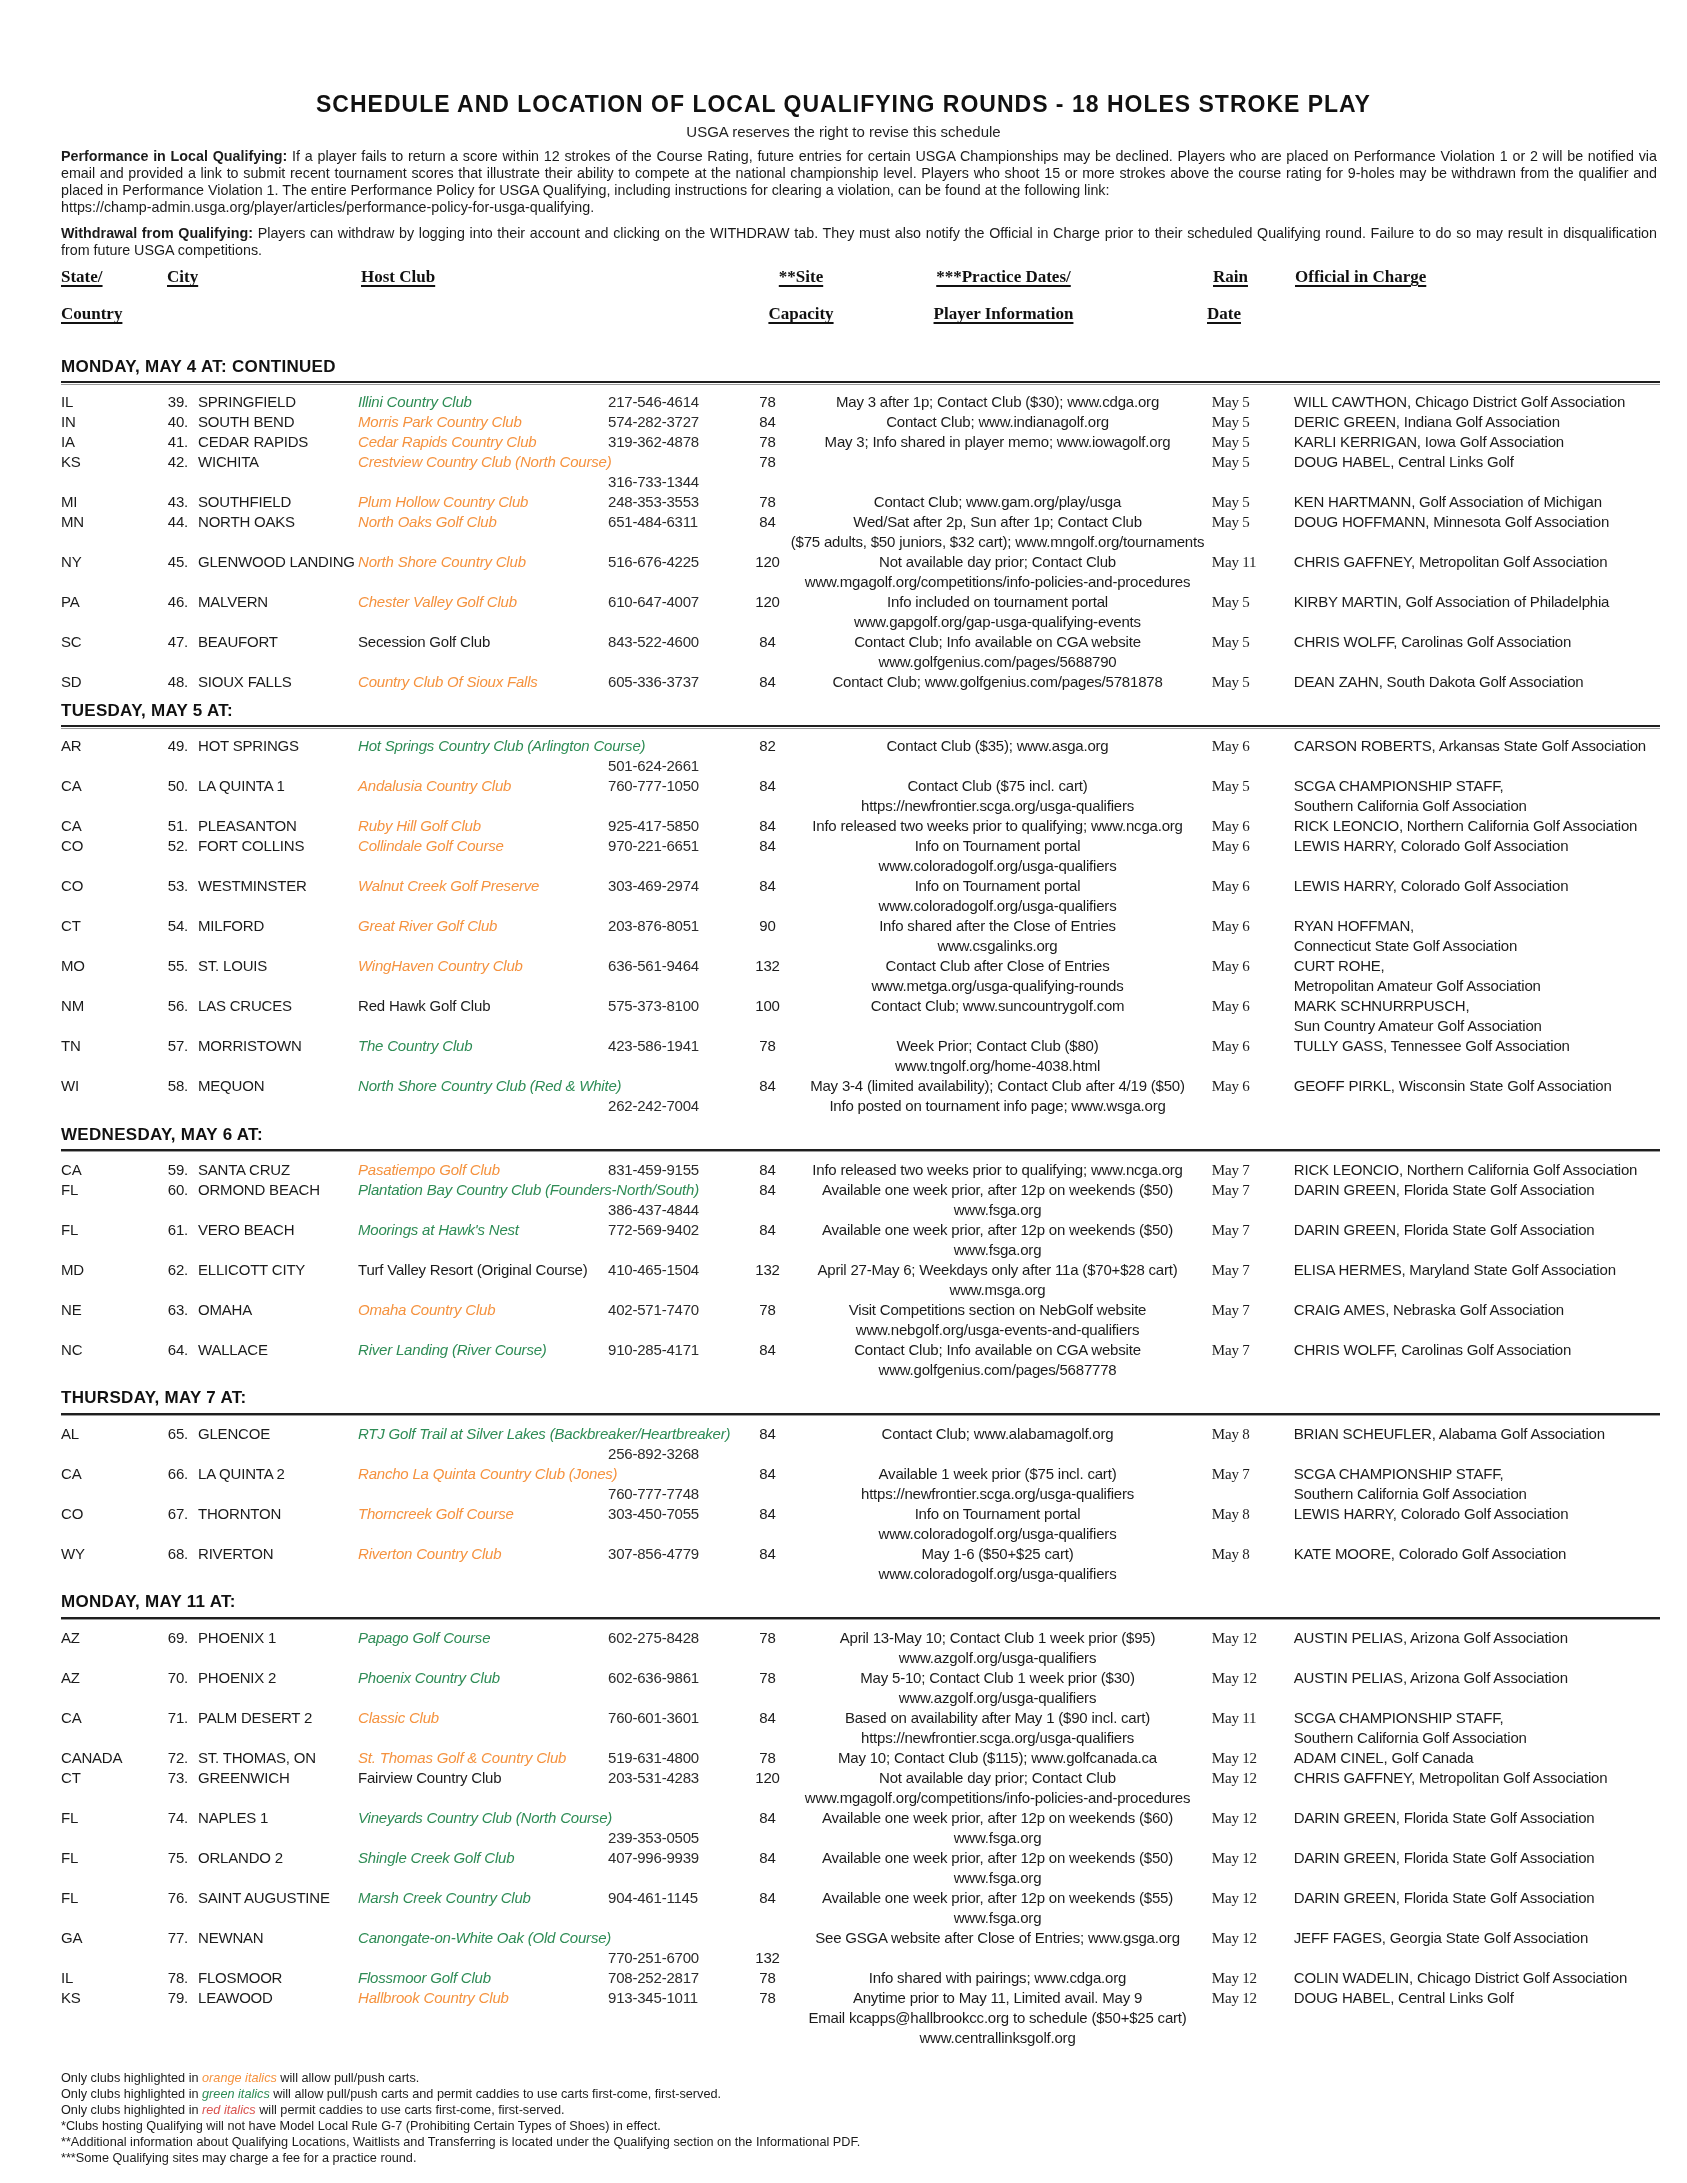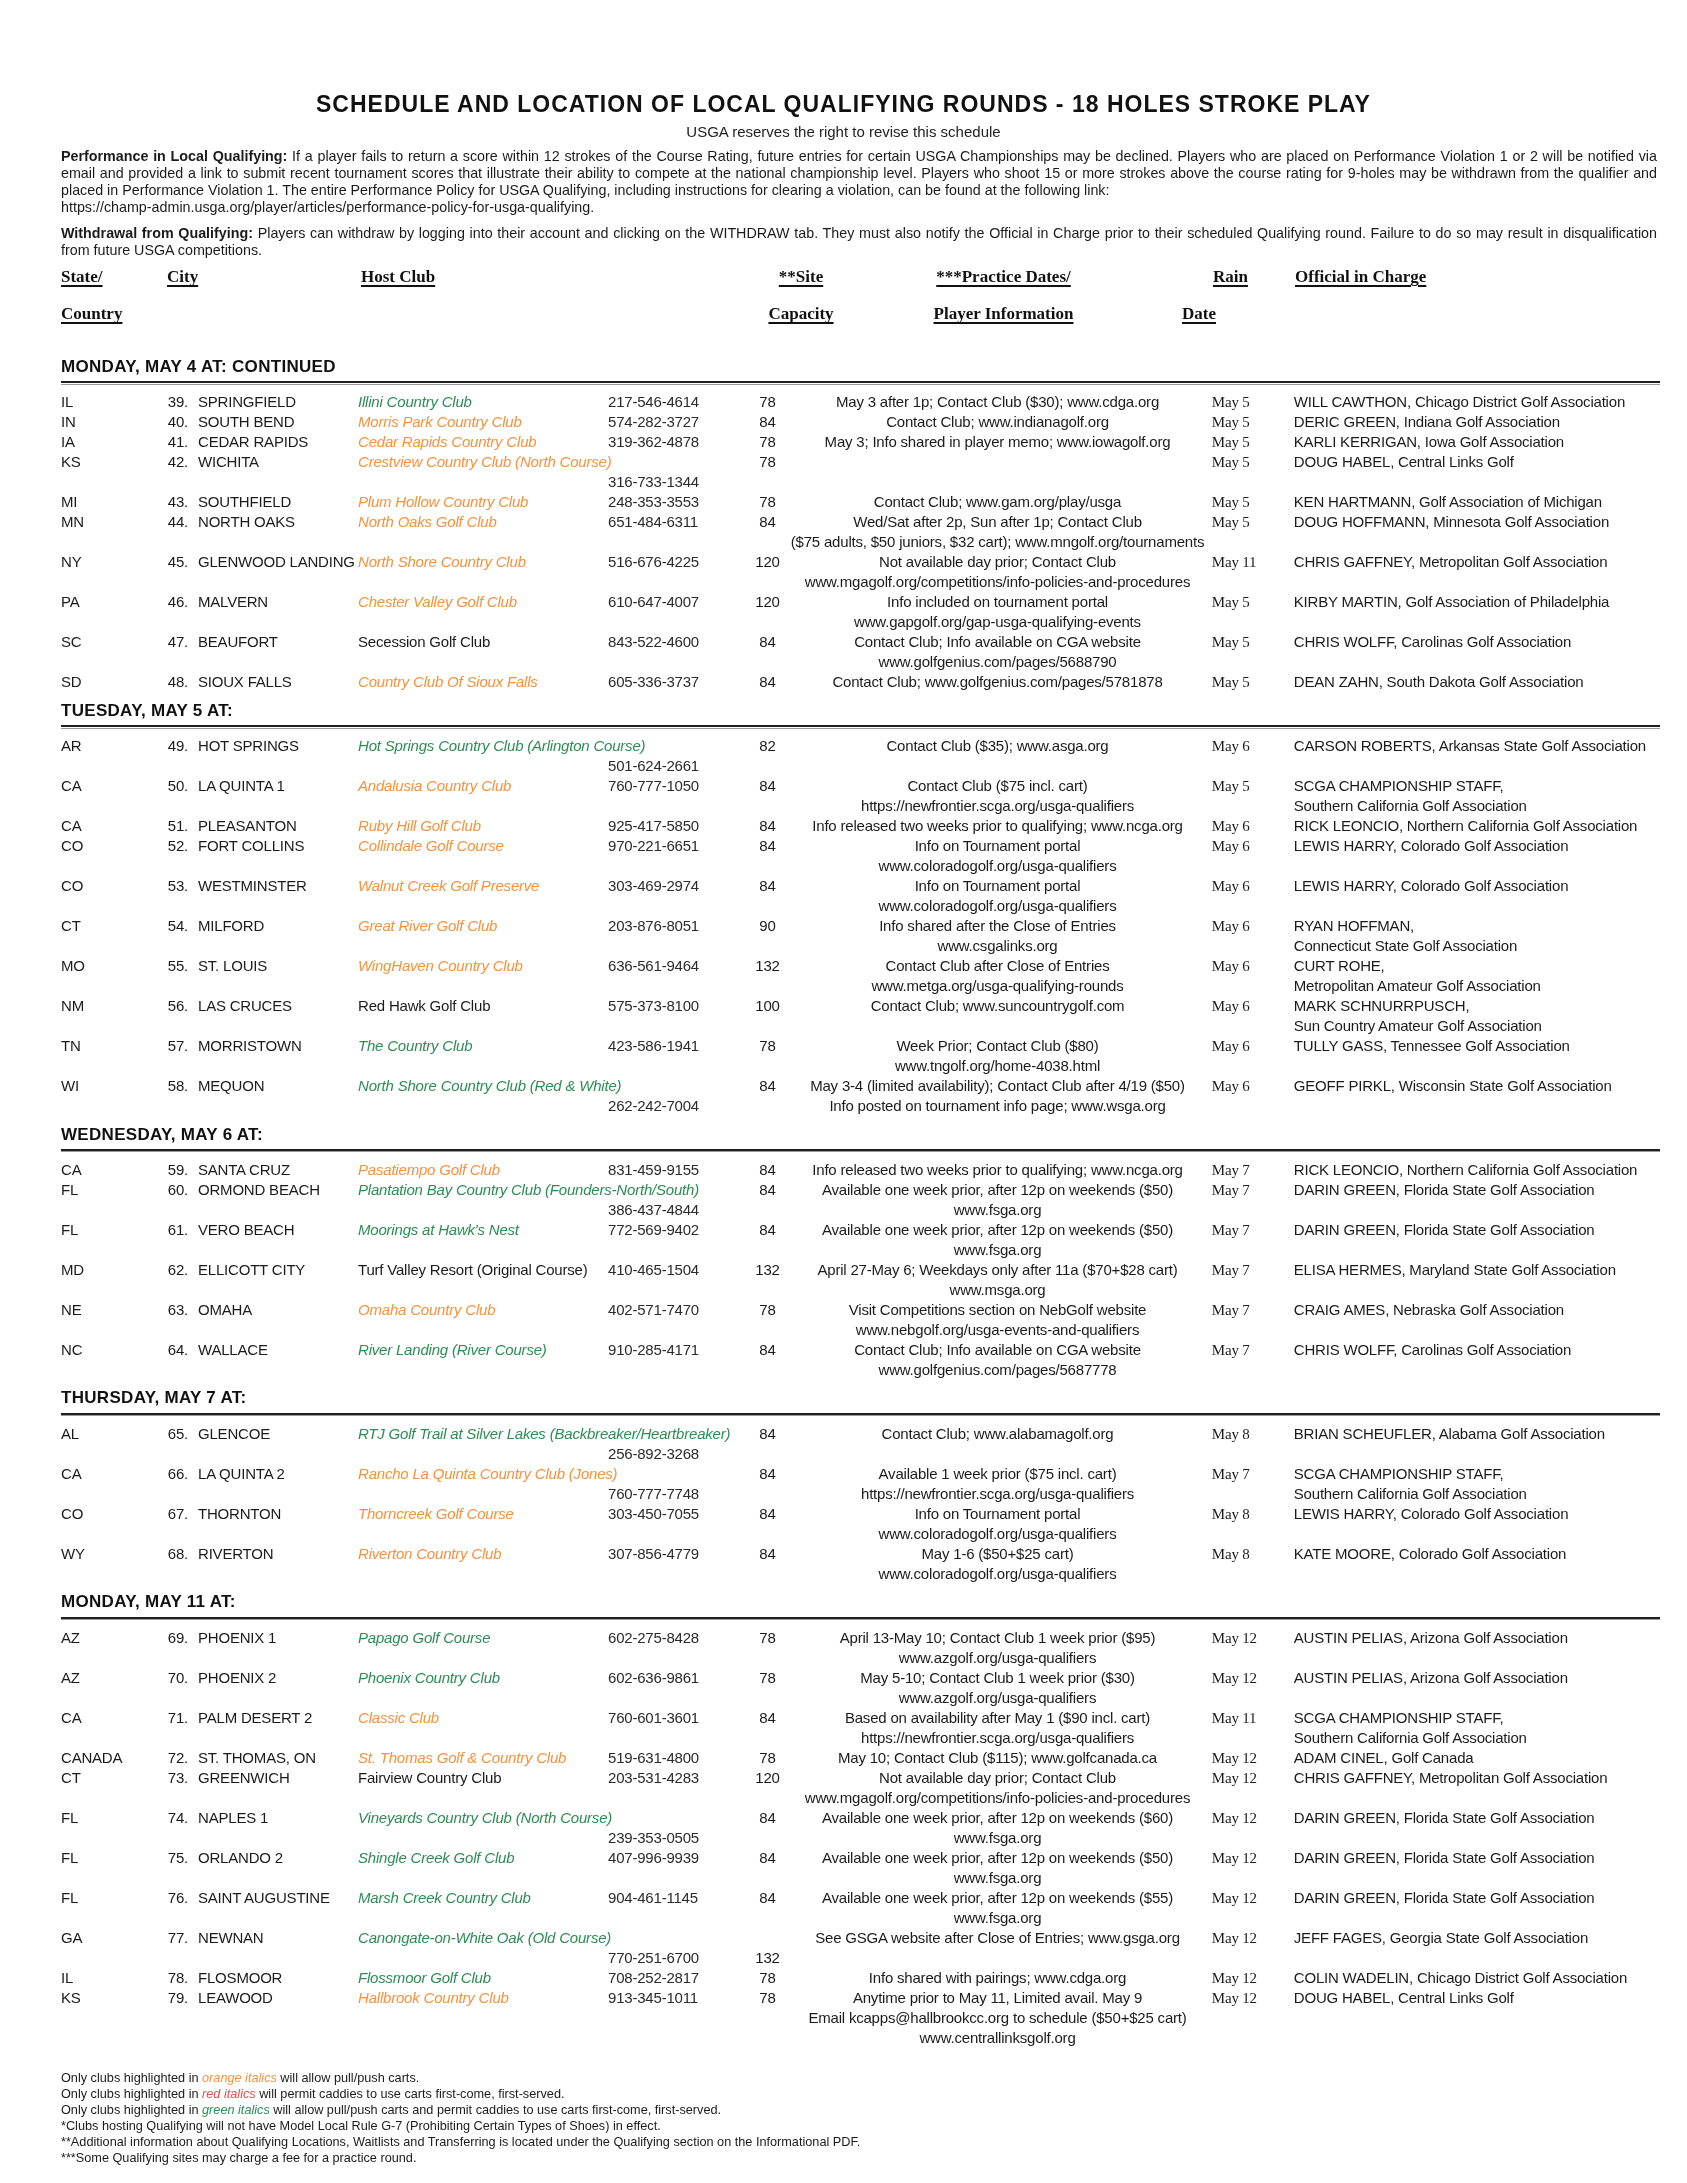--- a/index.html
+++ b/index.html
@@ -88,21 +88,21 @@
   <div class="colhead">
     <div class="chl" style="left:61px;top:0">State/</div>
     <div class="chl" style="left:61px;top:37px">Country</div>
     <div class="chl" style="left:167px;top:0">City</div>
     <div class="chl" style="left:361px;top:0">Host Club</div>
     <div class="chl" style="left:742px;top:0;width:118px;text-align:center">**Site</div>
     <div class="chl" style="left:742px;top:37px;width:118px;text-align:center">Capacity</div>
     <div class="chl" style="left:894px;top:0;width:219px;text-align:center">***Practice Dates/</div>
     <div class="chl" style="left:894px;top:37px;width:219px;text-align:center">Player Information</div>
     <div class="chl" style="left:1213px;top:0">Rain</div>
-    <div class="chl" style="left:1182px;top:37px">Date</div>
+    <div class="chl" style="left:1207px;top:37px">Date</div>
     <div class="chl" style="left:1295px;top:0">Official in Charge</div>
   </div>
 
   <div id="sections">
       <div class="section">
         <div class="sec-head">MONDAY, MAY 4 AT: CONTINUED</div>
         <div class="rule"></div>
         <div class="row">
           <div class="cell c-state">
             <div class="ln">IL</div>
@@ -1346,21 +1346,21 @@
           </div>
           <div class="cell c-official">
             <div class="ln">DOUG HABEL, Central Links Golf</div>
           </div>
         </div>
       </div>
     </div>
 
   <div class="footnotes" id="footnotes">
       <div class="fn"><span>Only clubs highlighted in </span><span class="em-orange">orange italics</span><span> will allow pull/push carts.</span></div>
+      <div class="fn"><span>Only clubs highlighted in </span><span class="em-green">green italics</span><span> will allow pull/push carts and permit caddies to use carts first-come, first-served.</span></div>
       <div class="fn"><span>Only clubs highlighted in </span><span class="em-red">red italics</span><span> will permit caddies to use carts first-come, first-served.</span></div>
-      <div class="fn"><span>Only clubs highlighted in </span><span class="em-green">green italics</span><span> will allow pull/push carts and permit caddies to use carts first-come, first-served.</span></div>
       <div class="fn"><span>*Clubs hosting Qualifying will not have Model Local Rule G-7 (Prohibiting Certain Types of Shoes) in effect.</span></div>
       <div class="fn"><span>**Additional information about Qualifying Locations, Waitlists and Transferring is located under the Qualifying section on the Informational PDF.</span></div>
       <div class="fn"><span>***Some Qualifying sites may charge a fee for a practice round.</span></div>
     </div>
 
 </div>
 
 
 </body></html>

